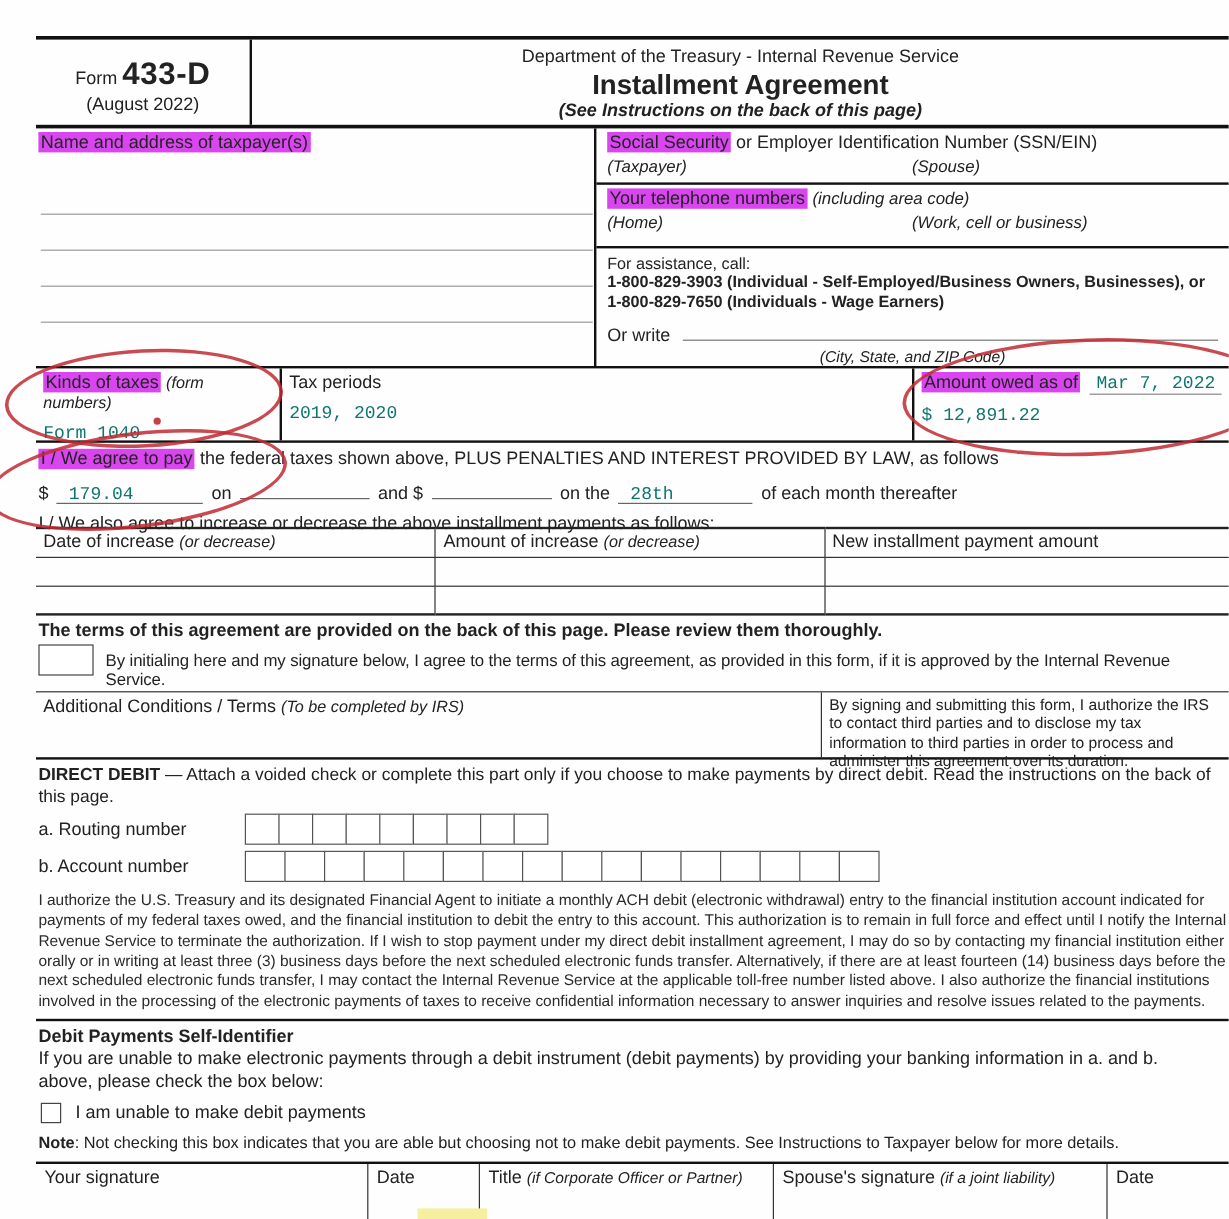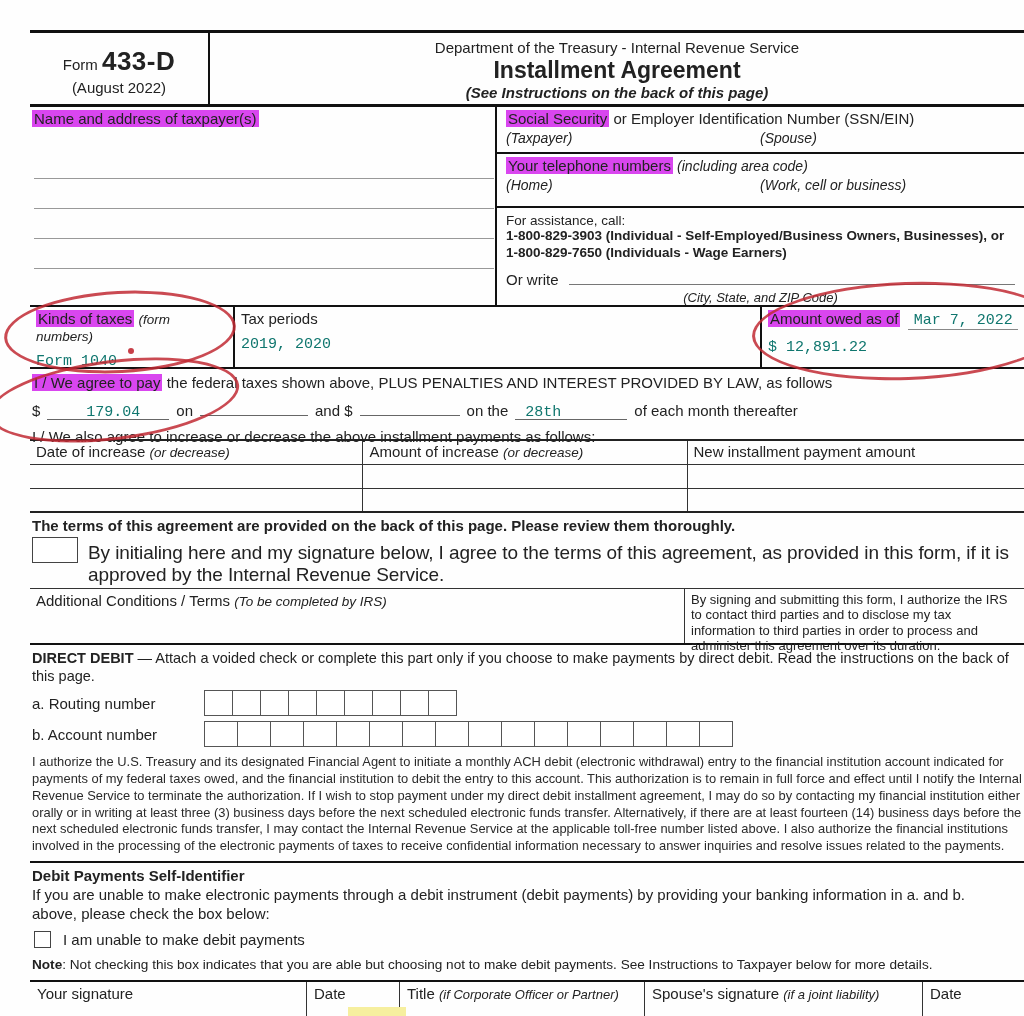--- a/index.html
+++ b/index.html
@@ -68,21 +68,21 @@
   .inc-table td:first-child { border-left:none; }
   .inc-table td:last-child { border-right:none; }
   .inc-table tr:first-child td { border-top:2px solid #222; }
   .inc-table tr:last-child td { border-bottom:2px solid #222; }
   .c1 { width:33.5%; } .c2 { width:32.6%; } .c3 { width:33.9%; }
 
   
   .terms-bold { font-size:15px; font-weight:bold; padding:4px 2px 2px 2px; }
   .initial-row { display:flex; align-items:flex-start; padding:1px 0 2px 0; }
   .initial-box { width:46px; height:26px; border:1.5px solid #444; flex:none; margin:0 10px 0 2px; background:#fff; }
-  .initial-text { font-size:19px; padding-top:5px; letter-spacing:-0.1px; }
+  .initial-text { font-size:14px; padding-top:5px; letter-spacing:-0.1px; }
   .addl-row { display:flex; border-top:1.5px solid #333; border-bottom:2.5px solid #111; height:57px; }
   .addl-left { flex:1; font-size:15px; padding:3px 6px; }
   .addl-right { width:340px; border-left:1.5px solid #333; font-size:13px; line-height:1.18; padding:3px 6px; }
 
   
   .dd { padding:4px 2px 0 2px; }
   .dd-intro { font-size:14.5px; line-height:1.25; }
   .dd-row { display:flex; align-items:center; margin-top:5px; }
   .dd-label { width:173px; font-size:15px; }
   .boxes { display:flex; }
@@ -198,21 +198,21 @@
         <div class="cell-val serif">$ 12,891.22</div>
       </div>
     </div>
 
     <div class="agree">
       <div class="agree-l1">
         <span class="hl">I / We agree to pay</span><span> the federal taxes shown above, PLUS PENALTIES AND INTEREST PROVIDED BY LAW, as follows</span>
       </div>
       <div class="agree-l2">
         <span>$</span>
-        <span class="blank serif fill" style="width:122px;text-align:center;">179.04</span>
+        <span class="blank serif fill" style="width:122px;">179.04</span>
         <span>on</span>
         <span class="blank" style="width:108px;"></span>
         <span>and $</span>
         <span class="blank" style="width:100px;"></span>
         <span>on the</span>
         <span class="blank serif fill" style="width:112px;">28th</span>
         <span>of each month thereafter</span>
       </div>
       <div class="agree-l3">I / We also agree to increase or decrease the above installment payments as follows:</div>
     </div>

